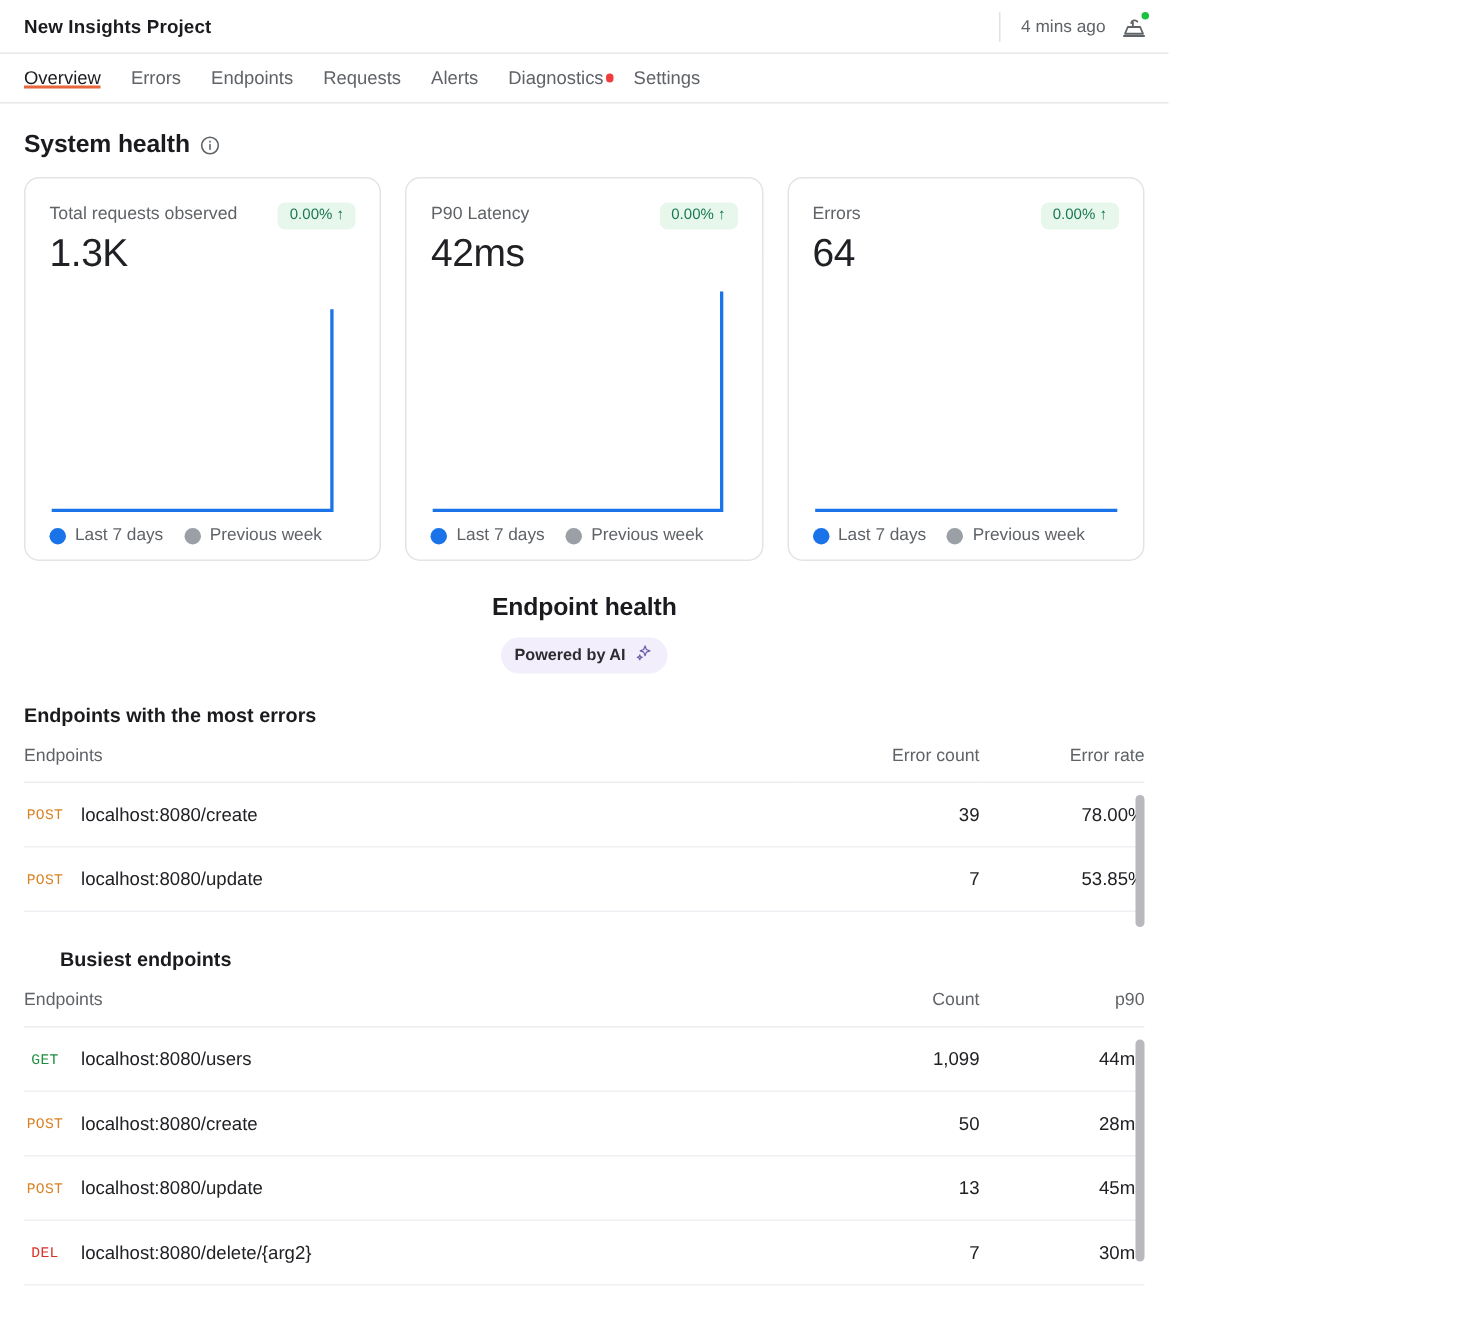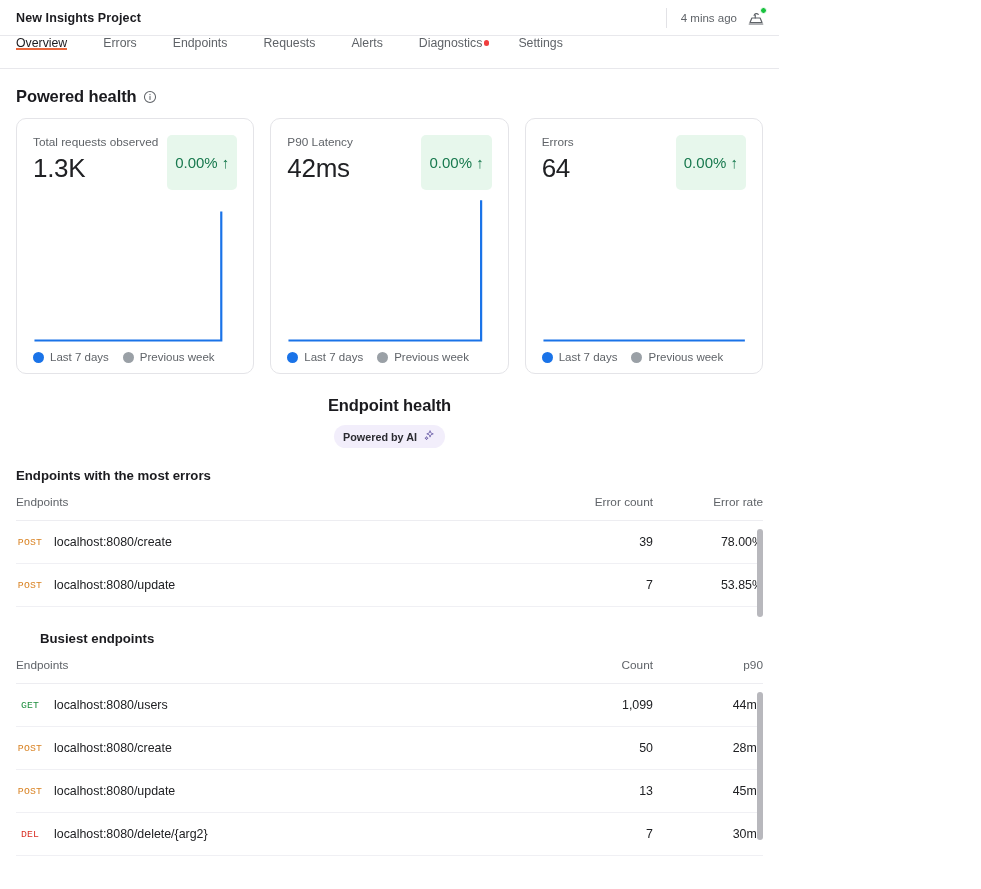--- a/index.html
+++ b/index.html
@@ -33,25 +33,24 @@
   .sat-dot {
     position: absolute; top: 0px; right: 0px;
     width: 7px; height: 7px; border-radius: 50%;
     background: #19c23f; border: 1.2px solid #fff;
   }
 
   
   .tabs {
     height: 33px;
     display: flex;
-    align-items: flex-start;
+    align-items: center;
     padding: 0 16px;
     border-bottom: 1px solid #e8e8ec;
     background: #fff;
-    gap: 16px;
   }
   .tab {
     position: relative;
     display: flex; align-items: center;
     padding: 0 10px;
     font-size: 12.3px;
     color: #5f6368;
     cursor: pointer;
     white-space: nowrap;
   }
@@ -88,23 +87,23 @@
     background: #fff;
     padding: 16px 16px 10px 16px;
     display: flex; flex-direction: column;
   }
   .card-top { display: flex; justify-content: space-between; align-items: flex-start; }
   .card-label { font-size: 11.8px; color: #5f6368; }
   .card-value { font-size: 26px; color: #202124; margin-top: 4px; letter-spacing: -.3px; }
   .badge-delta {
     background: #e7f7ec;
     color: #18794e;
-    font-size: 15px;
+    font-size: 10px;
     border-radius: 5px;
-    padding: 20px 8px;
+    padding: 4px 8px;
     white-space: nowrap;
     line-height: 1;
   }
   .spark { flex: 1; margin-top: 8px; position: relative; }
   .spark svg { width: 100%; height: 100%; display: block; }
   .legend { display: flex; align-items: center; gap: 14px; padding-top: 6px; }
   .legend-item { display: flex; align-items: center; gap: 6px; font-size: 11.5px; color: #5f6368; }
   .swatch { width: 11px; height: 11px; border-radius: 50%; display: inline-block; }
   .sw-blue { background: #1a73e8; }
   .sw-gray { background: #9aa0a6; }
@@ -206,21 +205,21 @@
       <span class="dot"></span>
     </div>
     <div class="tab">
       <span>Settings</span>
     </div>
   </div>
 
   <div class="page">
 
     <div class="section-head">
-      <span class="section-title">Powered health</span>
+      <span class="section-title">System health</span>
       <span class="info-icon">
         <svg width="14" height="14" viewBox="0 0 24 24" fill="none" stroke="#5f6368" stroke-width="1.8" stroke-linecap="round">
           <circle cx="12" cy="12" r="9.5"></circle>
           <path d="M12 7.3 L12 8"></path>
           <path d="M12 11 L12 16.4"></path>
         </svg>
       </span>
     </div>
 
     <div class="cards">

